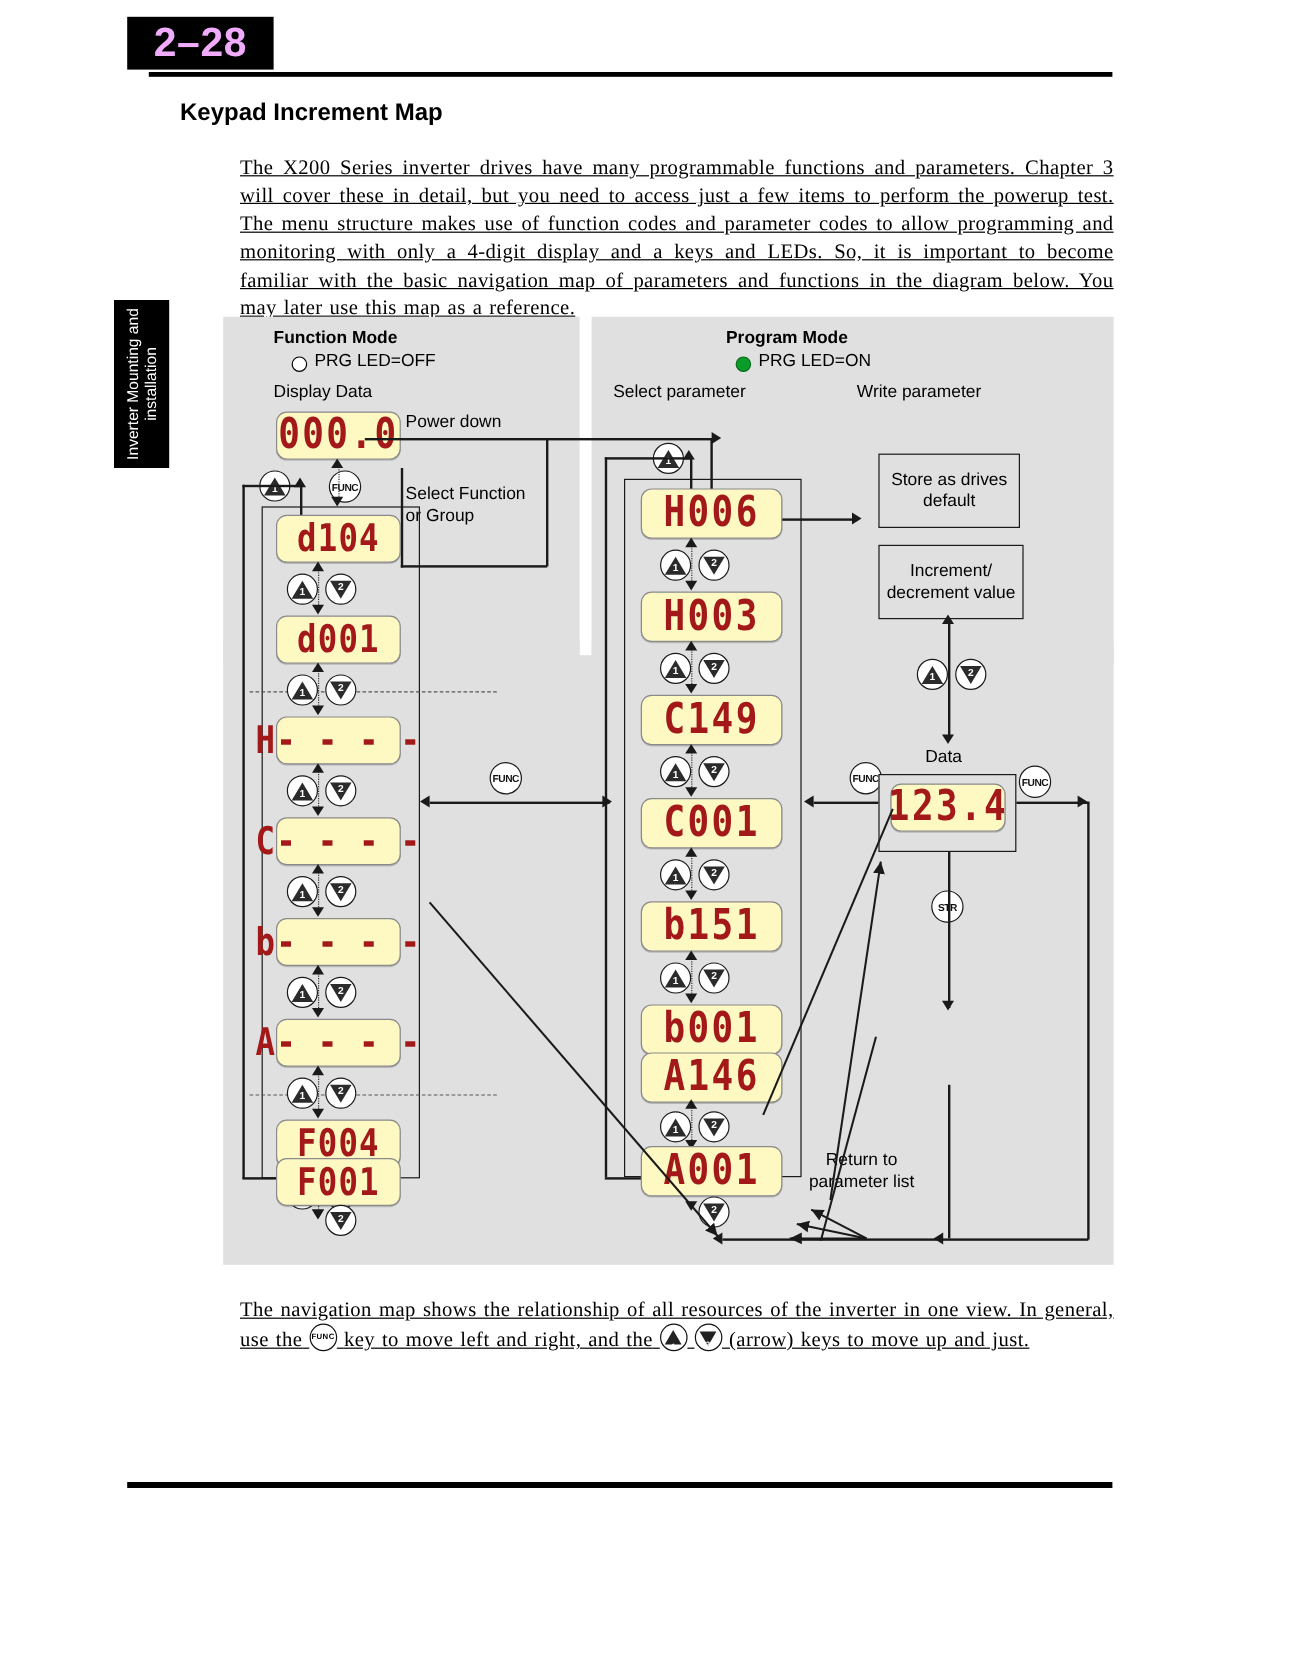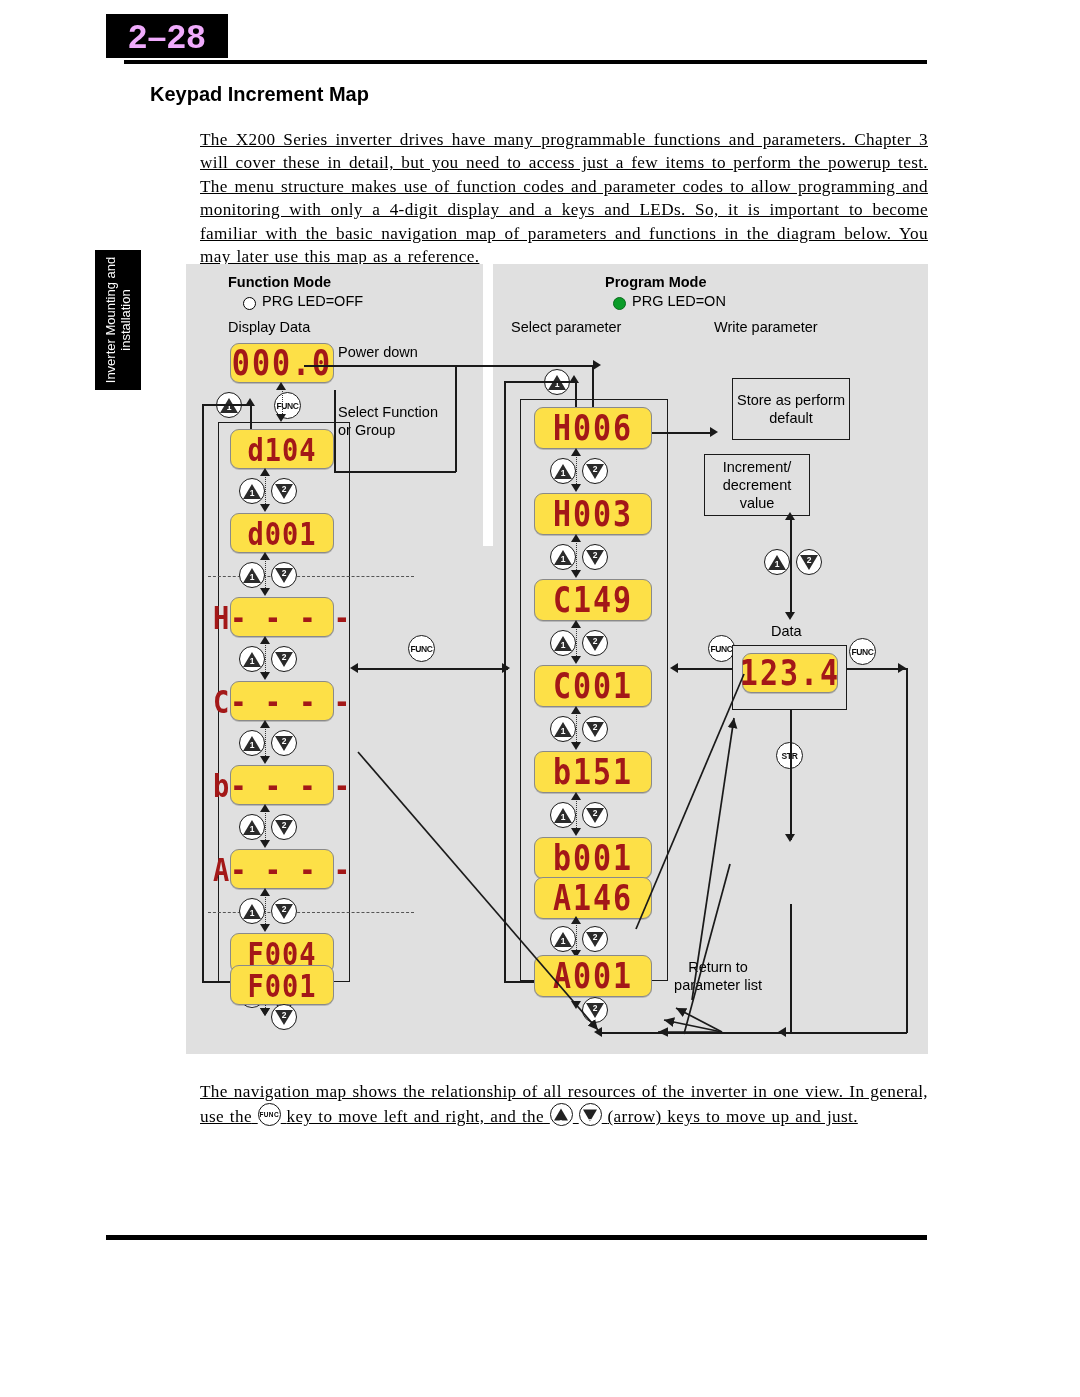--- a/index.html
+++ b/index.html
@@ -49,21 +49,21 @@
       font-weight:bold;font-size:14.5px;}
   .mode-sub{position:absolute;font-family:"Liberation Sans",sans-serif;font-size:14.5px;}
   .mode-col{position:absolute;font-family:"Liberation Sans",sans-serif;font-size:14.5px;}
 
   .led{position:absolute;width:13px;height:13px;border-radius:50%;
       border:1.6px solid #000;box-sizing:border-box;}
   .led.off{background:#fff;}
   .led.on{background:#0a9c28;border-color:#0a6b1c;}
 
   
-  .lcd{position:absolute;background:#fde047;border:1.7px solid #8a8a8a;border-radius:9px;
+  .lcd{position:absolute;background:#fef9c3;border:1.7px solid #8a8a8a;border-radius:9px;
        box-sizing:border-box;display:flex;align-items:center;justify-content:center;
        box-shadow:0 1px 0 rgba(0,0,0,.18);}
   .lcd .seg{font-family:"DejaVu Sans Mono",monospace;color:#a31818;
        font-size:30px;font-weight:bold;letter-spacing:2px;line-height:1;
        transform:scaleY(1.18);white-space:pre;}
   .lcd.small .seg{font-size:27px;letter-spacing:1px;}
 
   
   .key{position:absolute;border-radius:50%;background:#fff;border:1.7px solid #1a1a1a;
        box-sizing:border-box;display:flex;align-items:center;justify-content:center;}
@@ -480,22 +480,22 @@
       </div>
     <div class="ahead dn" style="left:384.5px;top:737px;"></div>
 
     <div class="ln lnh" style="left:492px;top:404px;width:112px;"></div>
     <div class="ahead lt" style="left:484px;top:399px;"></div>
     <div class="ahead rt" style="left:598px;top:399px;"></div>
     <div class="key kfunc" style="left:522px;top:371px;">
       <span class="lbl">FUNC</span>
       </div>
 
-    <div class="tbox" style="left:546px;top:114px;width:118px;height:62px;">Store as perform default</div>
-    <div class="tbox" style="left:518px;top:190px;width:106px;height:62px;">Increment/ decrement value</div>
+    <div class="tbox" style="left:546px;top:114px;width:118px;height:62px;">Store as drives default</div>
+    <div class="tbox" style="left:546px;top:190px;width:121px;height:62px;">Increment/ decrement value</div>
 
     <div class="ln lnv" style="left:604px;top:252px;height:100px;"></div>
     <div class="ahead up" style="left:598.5px;top:248px;"></div>
     <div class="ahead dn" style="left:598.5px;top:348px;"></div>
     <div class="key kup" style="left:578px;top:285px;">
       <span class="tri up">
           <span class="num">1</span>
         </span>
       </div>
     <div class="key kdn" style="left:610px;top:285px;">

